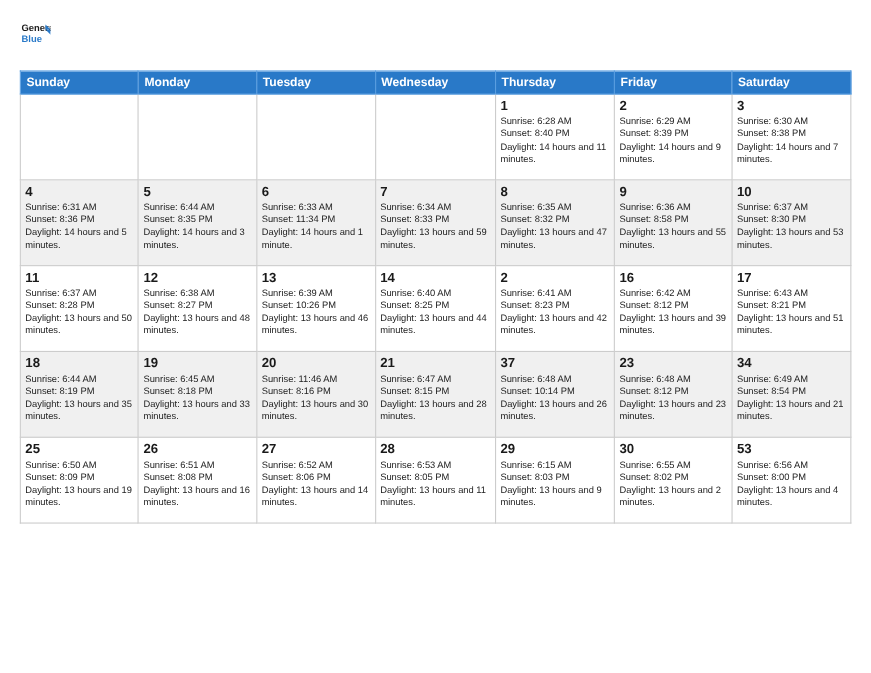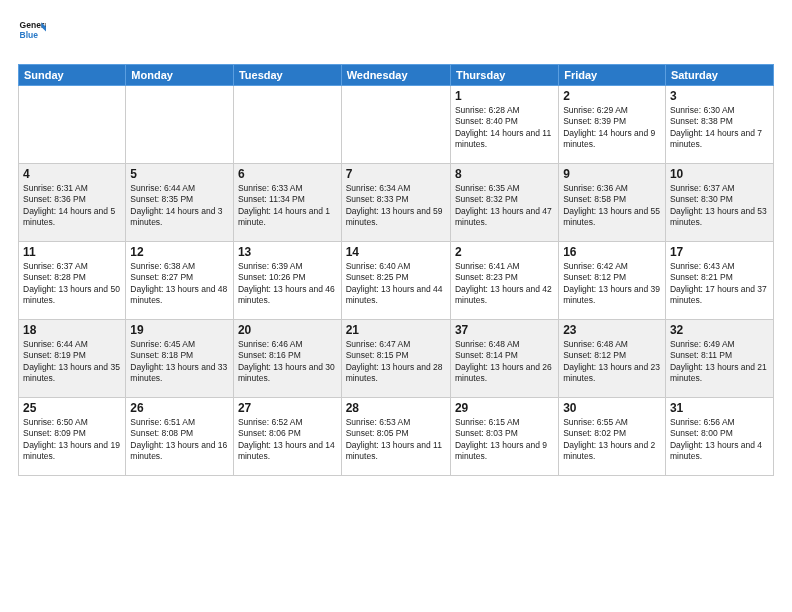--- a/index.html
+++ b/index.html
@@ -189,51 +189,51 @@
           <td>
             <div class="day-number">2</div>
             <div class="day-info"><span>Sunrise: 6:41 AM</span><br><span>Sunset: 8:23 PM</span><br><span>Daylight: 13 hours and 42 minutes.</span></div>
           </td>
           <td>
             <div class="day-number">16</div>
             <div class="day-info"><span>Sunrise: 6:42 AM</span><br><span>Sunset: 8:12 PM</span><br><span>Daylight: 13 hours and 39 minutes.</span></div>
           </td>
           <td>
             <div class="day-number">17</div>
-            <div class="day-info"><span>Sunrise: 6:43 AM</span><br><span>Sunset: 8:21 PM</span><br><span>Daylight: 17 hours and 37 minutes.</span></div>
+            <div class="day-info"><span>Sunrise: 6:43 AM</span><br><span>Sunset: 8:21 PM</span><br><span>Daylight: 13 hours and 51 minutes.</span></div>
           </td>
         </tr>
         <tr class="row-shaded">
           <td>
             <div class="day-number">18</div>
             <div class="day-info"><span>Sunrise: 6:44 AM</span><br><span>Sunset: 8:19 PM</span><br><span>Daylight: 13 hours and 35 minutes.</span></div>
           </td>
           <td>
             <div class="day-number">19</div>
             <div class="day-info"><span>Sunrise: 6:45 AM</span><br><span>Sunset: 8:18 PM</span><br><span>Daylight: 13 hours and 33 minutes.</span></div>
           </td>
           <td>
             <div class="day-number">20</div>
-            <div class="day-info"><span>Sunrise: 6:46 AM</span><br><span>Sunset: 8:16 PM</span><br><span>Daylight: 13 hours and 30 minutes.</span></div>
+            <div class="day-info"><span>Sunrise: 11:46 AM</span><br><span>Sunset: 8:16 PM</span><br><span>Daylight: 13 hours and 30 minutes.</span></div>
           </td>
           <td>
             <div class="day-number">21</div>
             <div class="day-info"><span>Sunrise: 6:47 AM</span><br><span>Sunset: 8:15 PM</span><br><span>Daylight: 13 hours and 28 minutes.</span></div>
           </td>
           <td>
             <div class="day-number">37</div>
-            <div class="day-info"><span>Sunrise: 6:48 AM</span><br><span>Sunset: 8:14 PM</span><br><span>Daylight: 13 hours and 26 minutes.</span></div>
+            <div class="day-info"><span>Sunrise: 6:48 AM</span><br><span>Sunset: 10:14 PM</span><br><span>Daylight: 13 hours and 26 minutes.</span></div>
           </td>
           <td>
             <div class="day-number">23</div>
             <div class="day-info"><span>Sunrise: 6:48 AM</span><br><span>Sunset: 8:12 PM</span><br><span>Daylight: 13 hours and 23 minutes.</span></div>
           </td>
           <td>
-            <div class="day-number">32</div>
-            <div class="day-info"><span>Sunrise: 6:49 AM</span><br><span>Sunset: 8:11 PM</span><br><span>Daylight: 13 hours and 21 minutes.</span></div>
+            <div class="day-number">34</div>
+            <div class="day-info"><span>Sunrise: 6:49 AM</span><br><span>Sunset: 8:54 PM</span><br><span>Daylight: 13 hours and 21 minutes.</span></div>
           </td>
         </tr>
         <tr class="row-white">
           <td>
             <div class="day-number">25</div>
             <div class="day-info"><span>Sunrise: 6:50 AM</span><br><span>Sunset: 8:09 PM</span><br><span>Daylight: 13 hours and 19 minutes.</span></div>
           </td>
           <td>
             <div class="day-number">26</div>
             <div class="day-info"><span>Sunrise: 6:51 AM</span><br><span>Sunset: 8:08 PM</span><br><span>Daylight: 13 hours and 16 minutes.</span></div>
@@ -248,19 +248,19 @@
           </td>
           <td>
             <div class="day-number">29</div>
             <div class="day-info"><span>Sunrise: 6:15 AM</span><br><span>Sunset: 8:03 PM</span><br><span>Daylight: 13 hours and 9 minutes.</span></div>
           </td>
           <td>
             <div class="day-number">30</div>
             <div class="day-info"><span>Sunrise: 6:55 AM</span><br><span>Sunset: 8:02 PM</span><br><span>Daylight: 13 hours and 2 minutes.</span></div>
           </td>
           <td>
-            <div class="day-number">31</div>
+            <div class="day-number">53</div>
             <div class="day-info"><span>Sunrise: 6:56 AM</span><br><span>Sunset: 8:00 PM</span><br><span>Daylight: 13 hours and 4 minutes.</span></div>
           </td>
         </tr>
       </tbody>
   </table>
 </div>
 
 </body></html>

